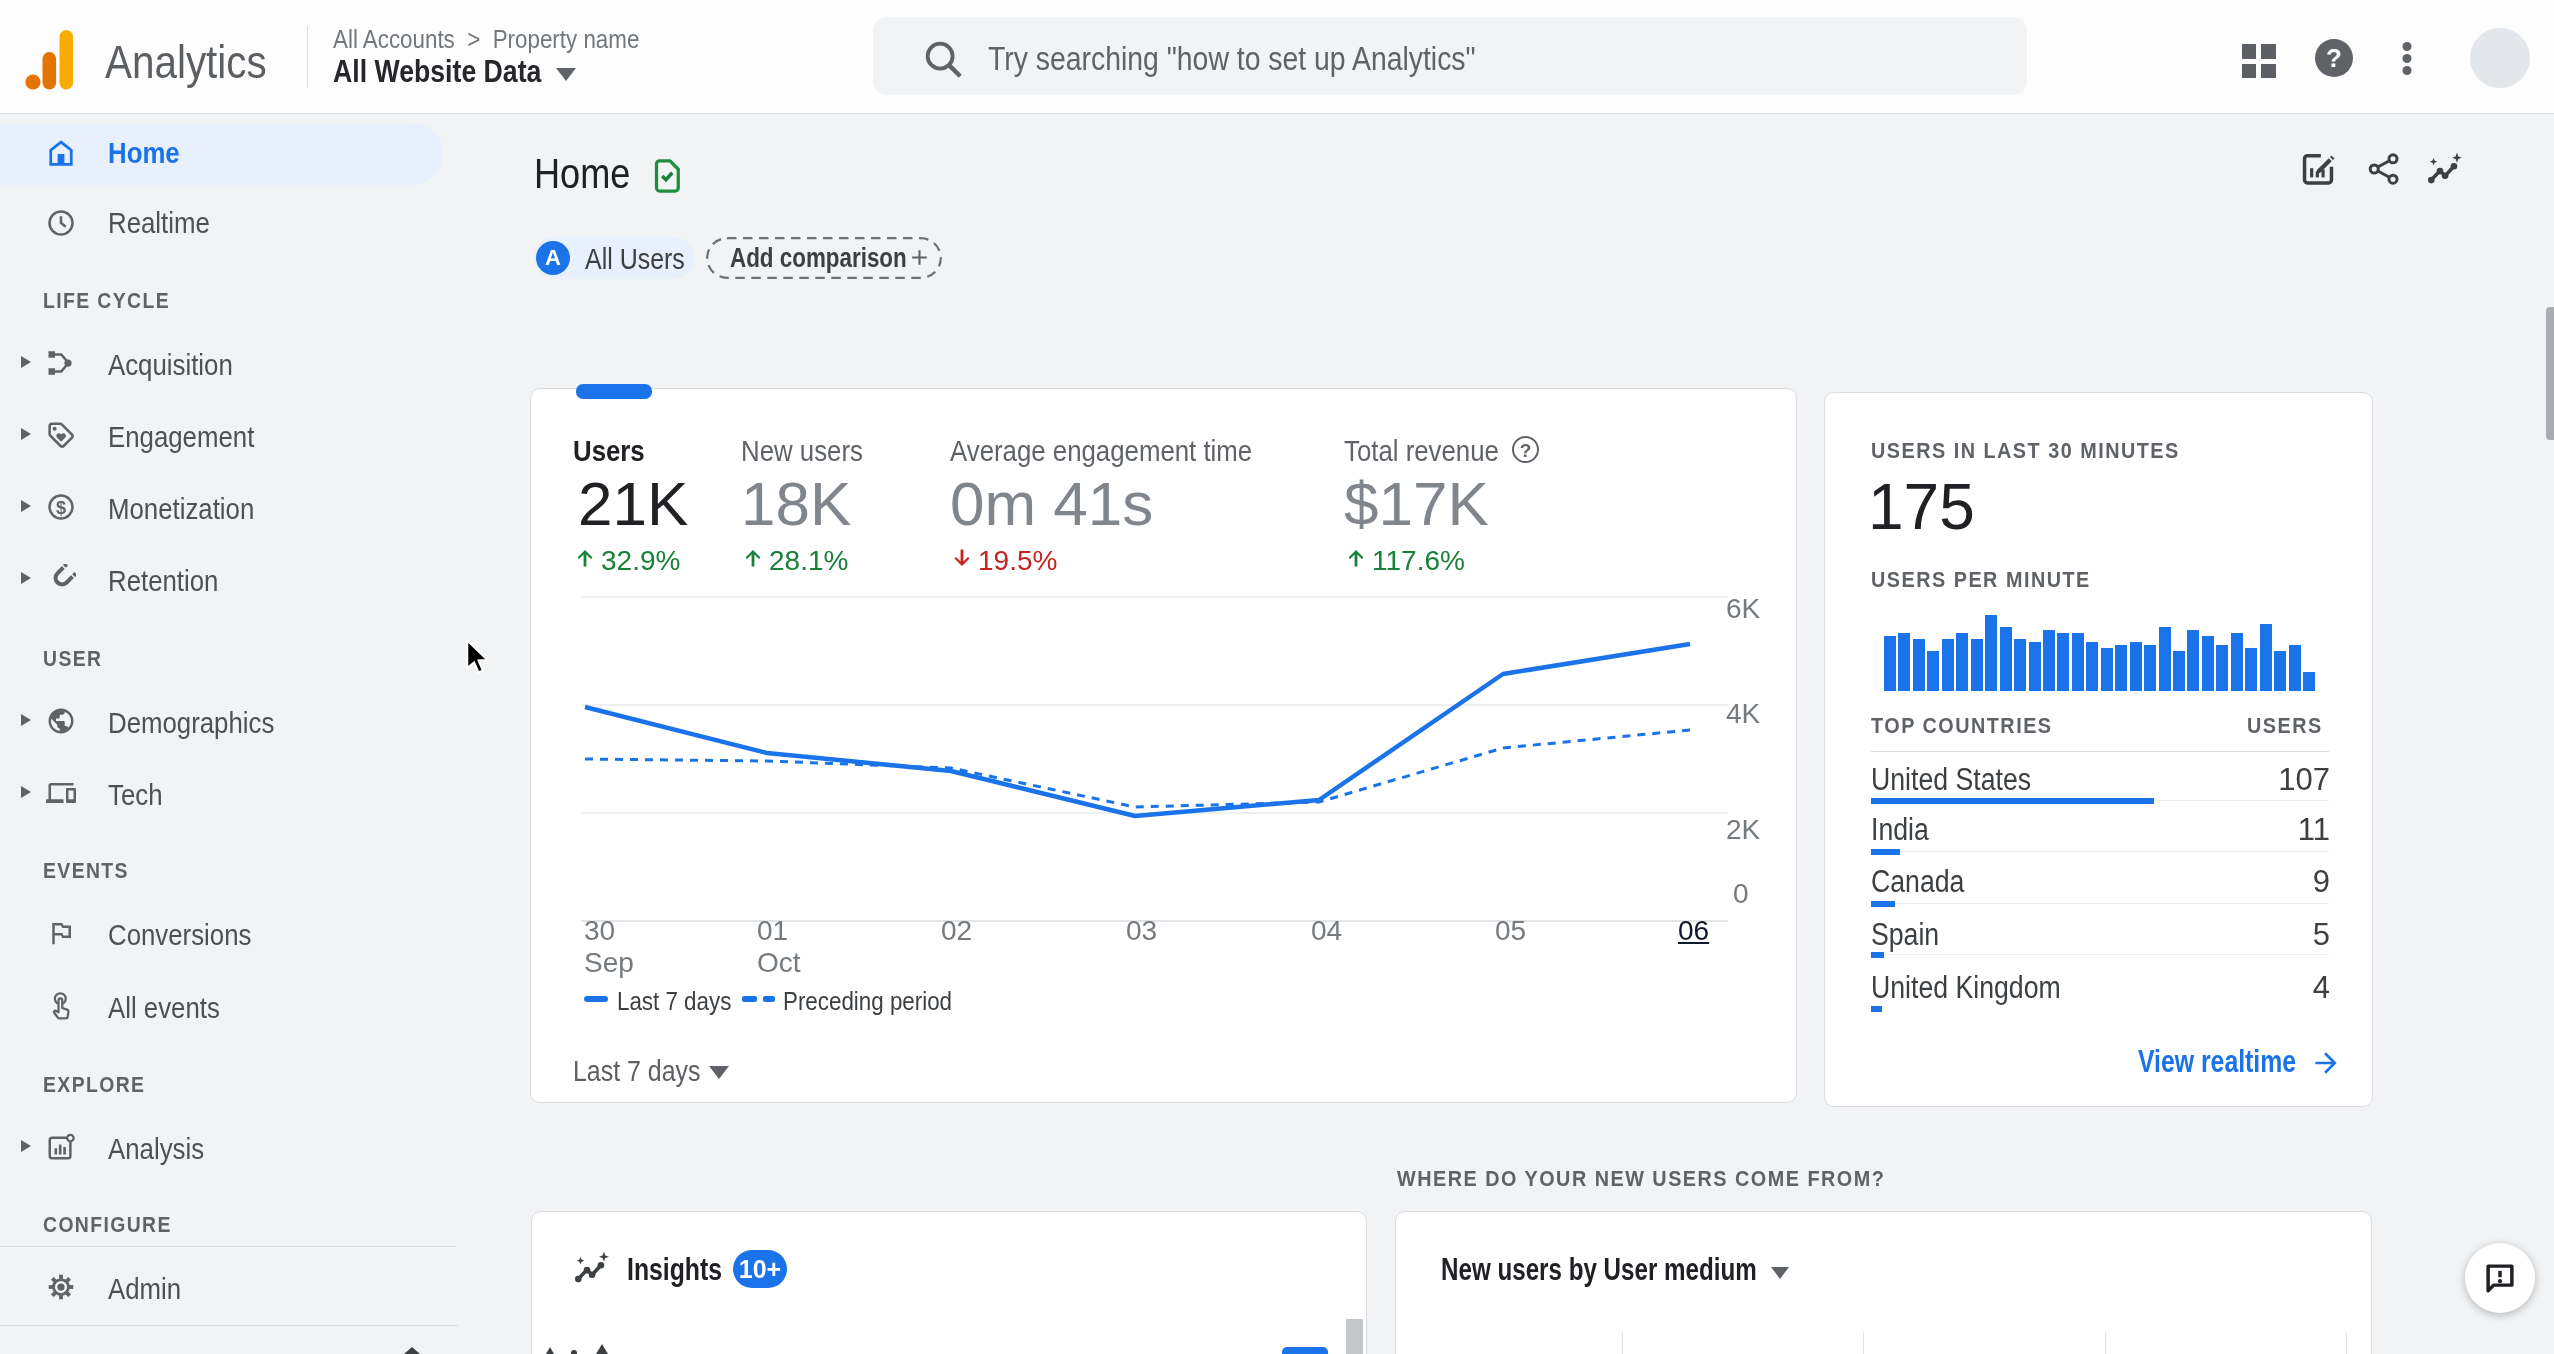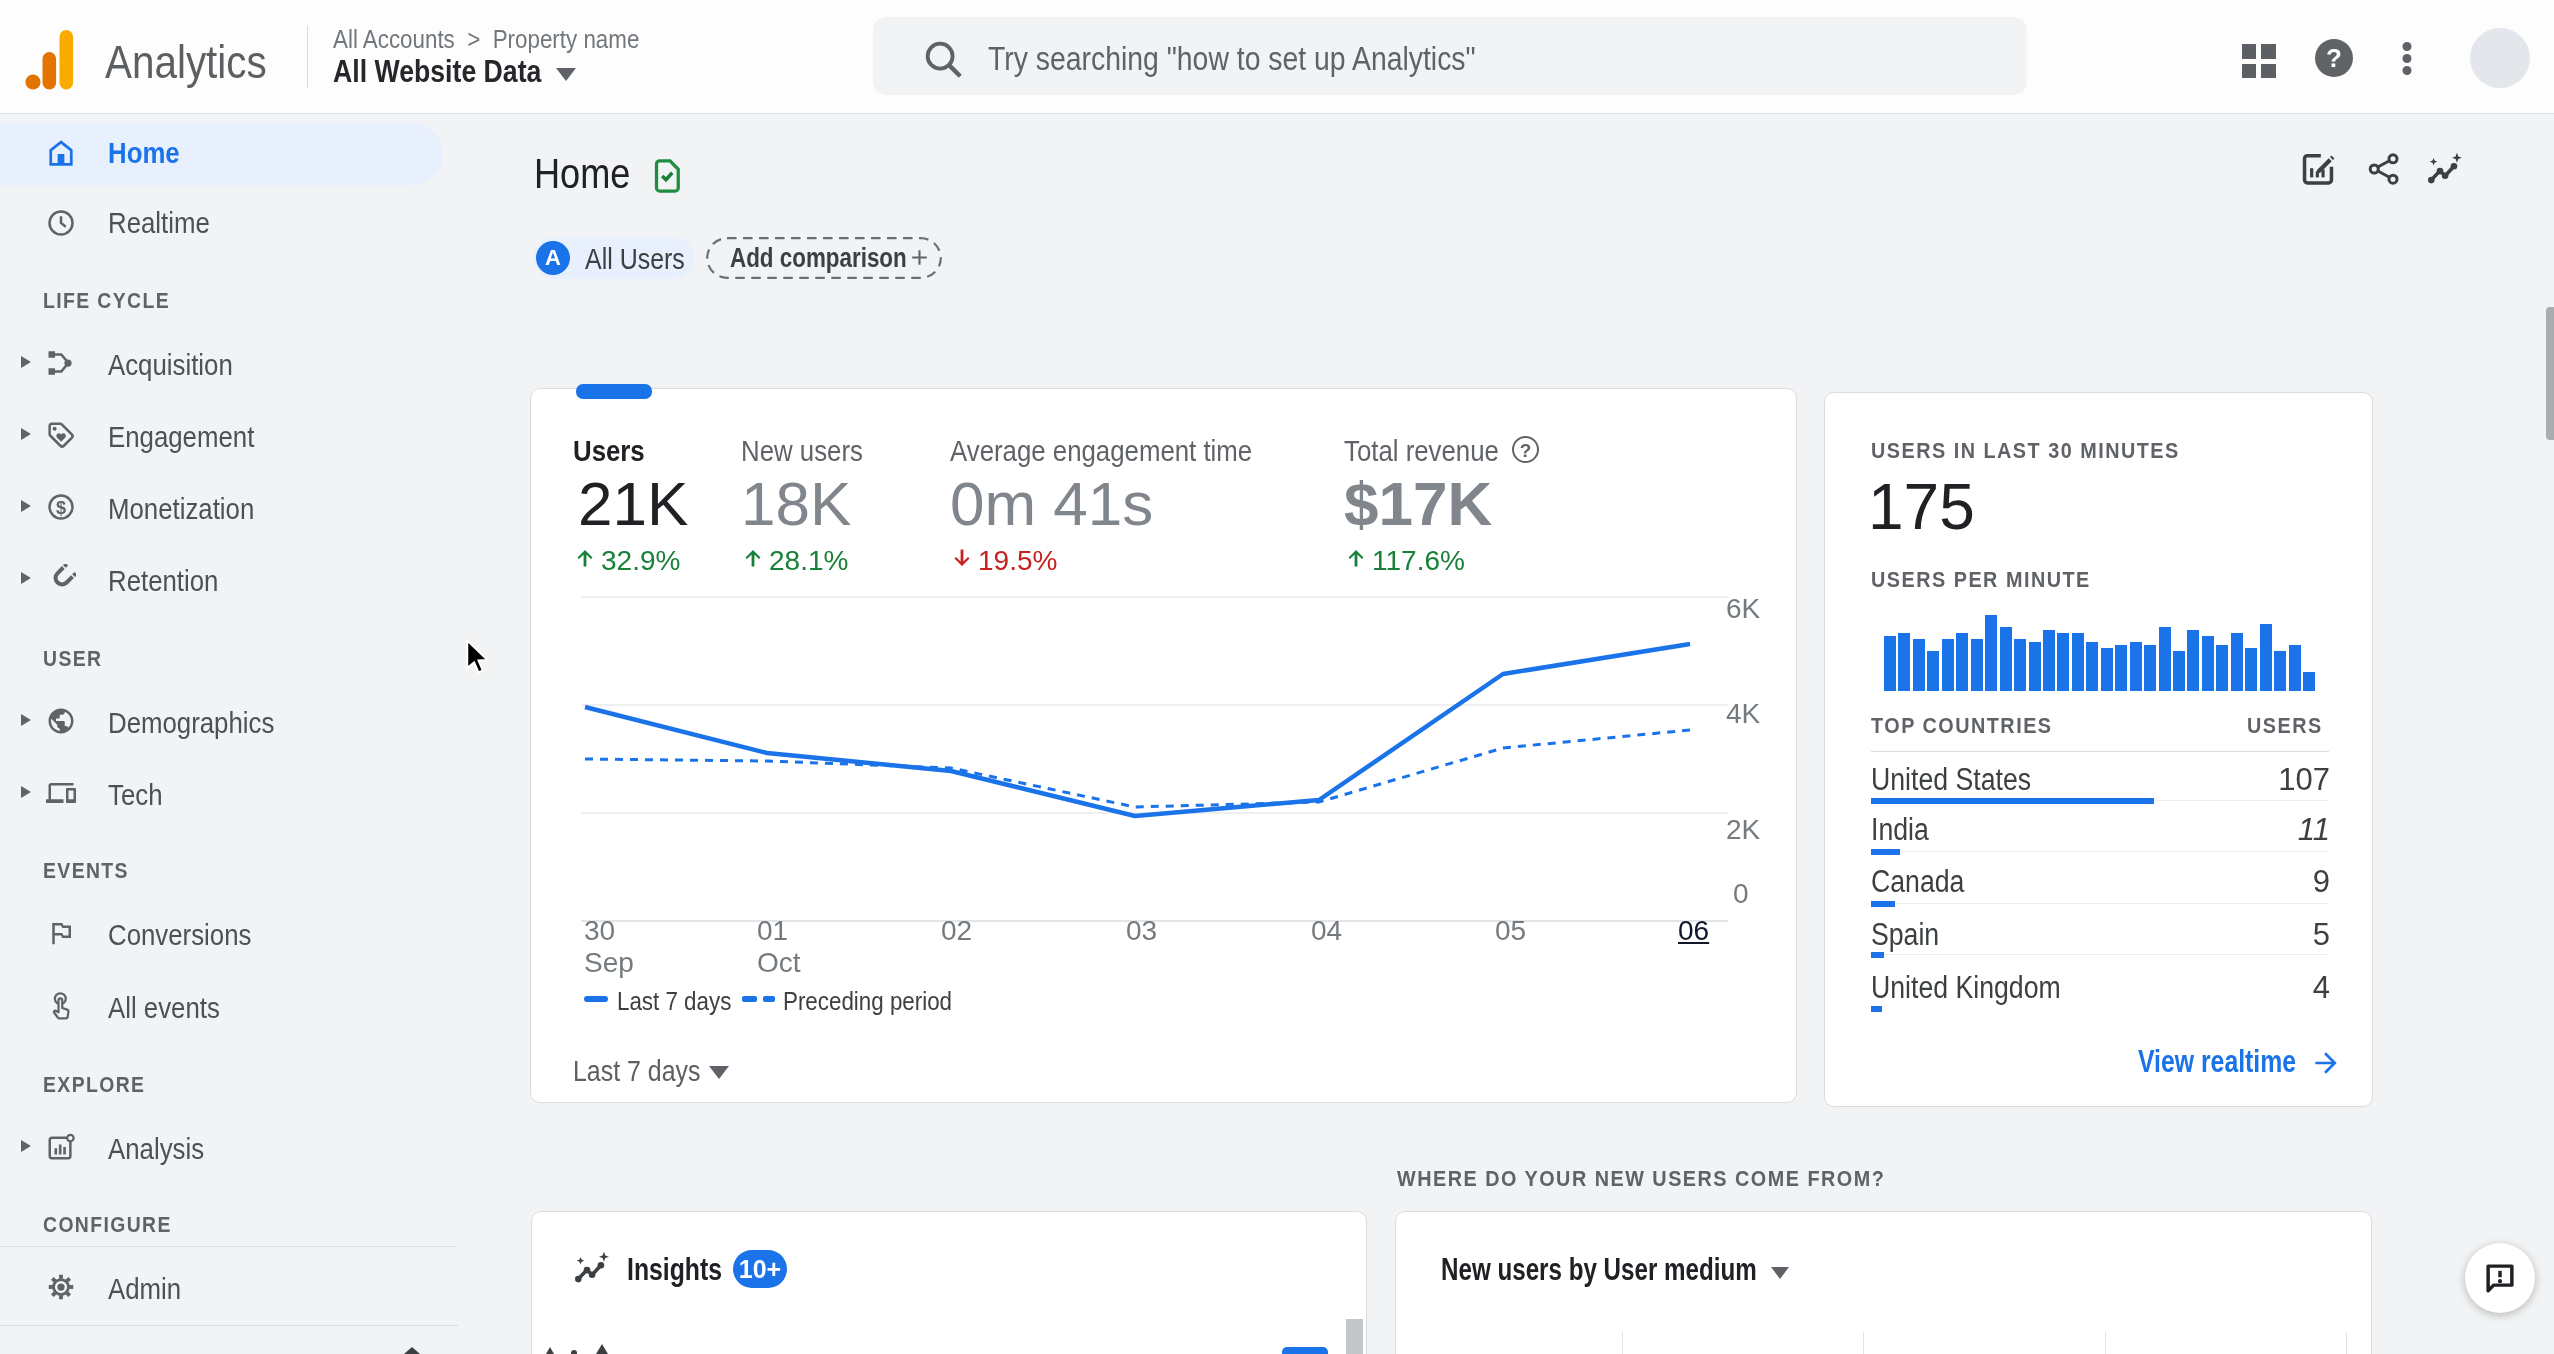--- a/index.html
+++ b/index.html
@@ -216,21 +216,21 @@
 
 <div class="ab rx" style="left:573px;top:434px;font-size:30px;font-weight:bold;color:#202124;">Users</div>
 <div class="ab rx" style="left:741px;top:434px;font-size:30px;color:#5f6368;">New users</div>
 <div class="ab rx" style="left:950px;top:434px;font-size:30px;color:#5f6368;">Average engagement time</div>
 <div class="ab rx" style="left:1344px;top:434px;font-size:30px;color:#5f6368;">Total revenue</div>
 <div class="ab" style="left:1512px;top:436px;width:27px;height:27px;border:2px solid #5f6368;border-radius:50%;color:#5f6368;font-size:19px;font-weight:bold;text-align:center;line-height:26px;">?</div>
 
 <div class="ab" style="left:578px;top:468px;font-size:62px;color:#202124;">21K</div>
 <div class="ab" style="left:741px;top:468px;font-size:62px;color:#80868b;">18K</div>
 <div class="ab" style="left:950px;top:468px;font-size:62px;color:#80868b;">0m 41s</div>
-<div class="ab" style="left:1344px;top:468px;font-size:62px;color:#80868b;font-weight:bold;">$17K</div>
+<div class="ab" style="left:1344px;top:468px;font-size:62px;color:#80868b;">$17K</div>
 
 <svg class="ab" style="left:573px;top:546px;" width="24" height="24" viewBox="0 0 24 24" fill="#188038">
     <path d="M10.6 20.5 V8.4 L6 13.0 4.5 11.5 12 4.0 19.5 11.5 18 13.0 13.4 8.4 V20.5 z"></path>
   </svg>
 <div class="ab" style="left:601px;top:545px;font-size:28px;color:#188038;">32.9%</div>
 <svg class="ab" style="left:741px;top:546px;" width="24" height="24" viewBox="0 0 24 24" fill="#188038">
     <path d="M10.6 20.5 V8.4 L6 13.0 4.5 11.5 12 4.0 19.5 11.5 18 13.0 13.4 8.4 V20.5 z"></path>
   </svg>
 <div class="ab" style="left:769px;top:545px;font-size:28px;color:#188038;">28.1%</div>
 <svg class="ab" style="left:950px;top:546px;" width="24" height="24" viewBox="0 0 24 24" fill="#c5221f">
@@ -312,21 +312,21 @@
 <div class="ab glabel" style="left:1871px;top:713px;">TOP COUNTRIES</div>
 <div class="ab glabel" style="left:2247px;top:713px;">USERS</div>
 <div class="secline" style="left:1871px;top:751px;width:458px;background:#dadce0;"></div>
 
 <div class="ab rx" style="left:1871px;top:762px;font-size:31px;color:#3c4043;">United States</div>
 <div class="ab" style="left:2270px;top:762px;width:60px;font-size:31px;color:#3c4043;text-align:right;">107</div>
 <div class="secline" style="left:1871px;top:800px;width:458px;background:#ecedef;"></div>
 <div class="ab" style="left:1871px;top:798px;width:283px;height:6px;background:#1a73e8;"></div>
 
 <div class="ab rx" style="left:1871px;top:812px;font-size:31px;color:#3c4043;">India</div>
-<div class="ab" style="left:2270px;top:812px;width:60px;font-size:31px;color:#3c4043;text-align:right;font-style:italic;">11</div>
+<div class="ab" style="left:2270px;top:812px;width:60px;font-size:31px;color:#3c4043;text-align:right;">11</div>
 <div class="secline" style="left:1871px;top:851px;width:458px;background:#ecedef;"></div>
 <div class="ab" style="left:1871px;top:849px;width:29px;height:6px;background:#1a73e8;"></div>
 
 <div class="ab rx" style="left:1871px;top:864px;font-size:31px;color:#3c4043;">Canada</div>
 <div class="ab" style="left:2270px;top:864px;width:60px;font-size:31px;color:#3c4043;text-align:right;">9</div>
 <div class="secline" style="left:1871px;top:903px;width:458px;background:#ecedef;"></div>
 <div class="ab" style="left:1871px;top:901px;width:24px;height:6px;background:#1a73e8;"></div>
 
 <div class="ab rx" style="left:1871px;top:917px;font-size:31px;color:#3c4043;">Spain</div>
 <div class="ab" style="left:2270px;top:917px;width:60px;font-size:31px;color:#3c4043;text-align:right;">5</div>

